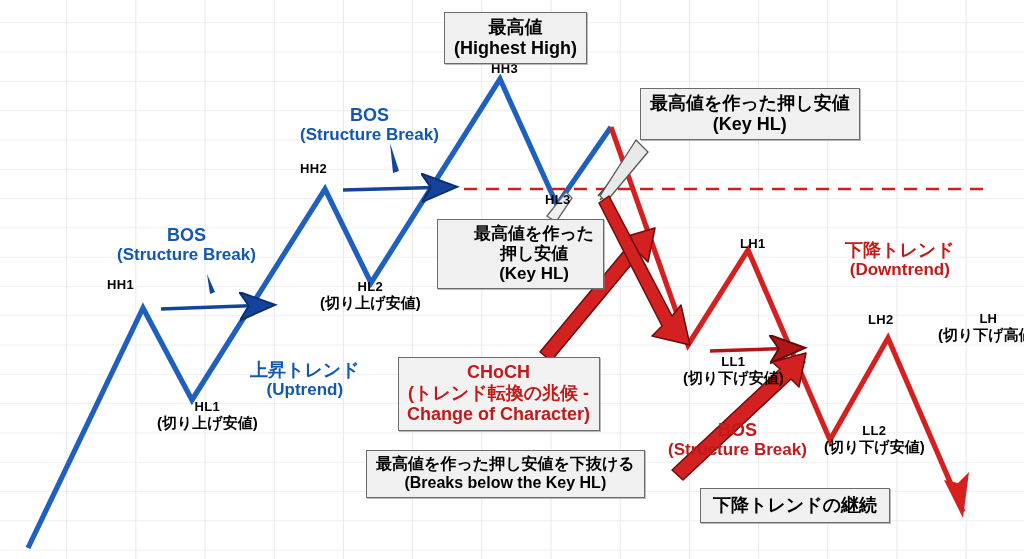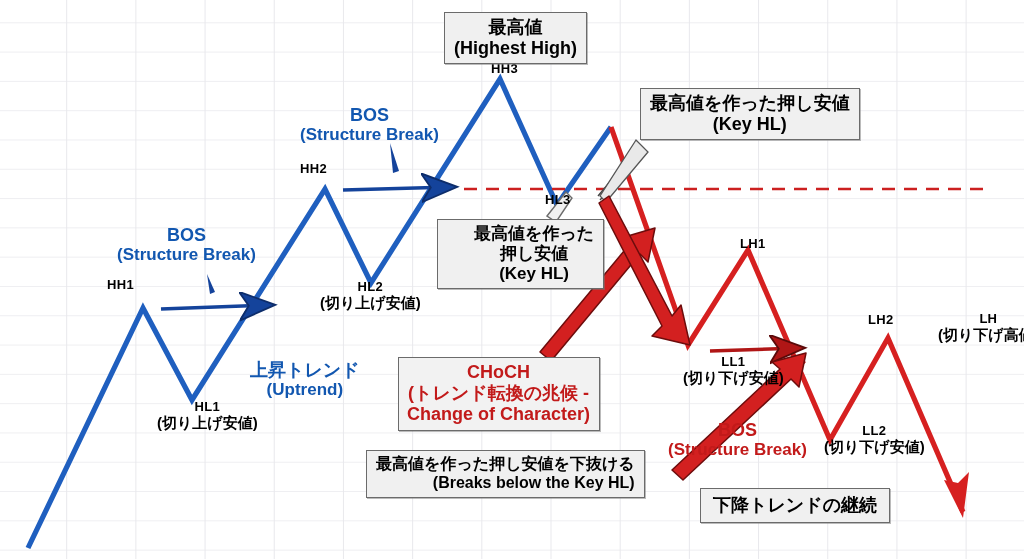--- a/index.html
+++ b/index.html
@@ -21,21 +21,21 @@
   .red{color:#c21a1a;text-align:center;}
   .blue .t1,.red .t1{font-size:18px;}
   .blue .t2,.red .t2{font-size:17px;}
   .box{
     position:absolute;background:#f0f0f0;border:1.6px solid #6b6b6b;
     box-shadow:1px 1px 0 rgba(120,120,120,.5);
     text-align:center;font-weight:bold;color:#000;line-height:1.18;
     padding:4px 9px;white-space:nowrap;
   }
   .box.redtext{color:#c21a1a;background:#f2f2f2;padding-left:8px;}
-  .b18{font-size:18px;} .b17{font-size:17px;} .b16{font-size:16px;text-align:right;}
+  .b18{font-size:18px;} .b17{font-size:17px;} .b16{font-size:16px;}
 </style>
 </head>
 <body>
 
 <div id="stage">
 
   <svg id="svg" viewBox="0 0 1024 559">
     <defs>
       <marker id="blueArrow" markerWidth="11" markerHeight="11" refX="8.5" refY="4" orient="auto">
         <path d="M0,0 L10,4 L0,8 L2.6,4 Z" fill="#14439b" stroke="#0d2d6b" stroke-width=".5"></path>
@@ -142,20 +142,24 @@
   <div class="lbl red" style="left:668px;top:420px;">
     <div class="t1">BOS</div>
     <div class="t2">(Structure Break)</div>
   </div>
 
   <div class="lbl blue" style="left:250px;top:360px;">
     <div class="t1">上昇トレンド</div>
     <div class="t2">(Uptrend)</div>
   </div>
 
+  <div class="lbl red" style="left:845px;top:240px;">
+    <div class="t1">下降トレンド</div>
+    <div class="t2">(Downtrend)</div>
+  </div>
 
   <div class="box b18" style="left:444px;top:12px;">
     <div>最高値</div>
     <div>(Highest High)</div>
   </div>
 
   <div class="box b18" style="left:640px;top:88px;">
     <div>最高値を作った押し安値</div>
     <div>(Key HL)</div>
   </div>

